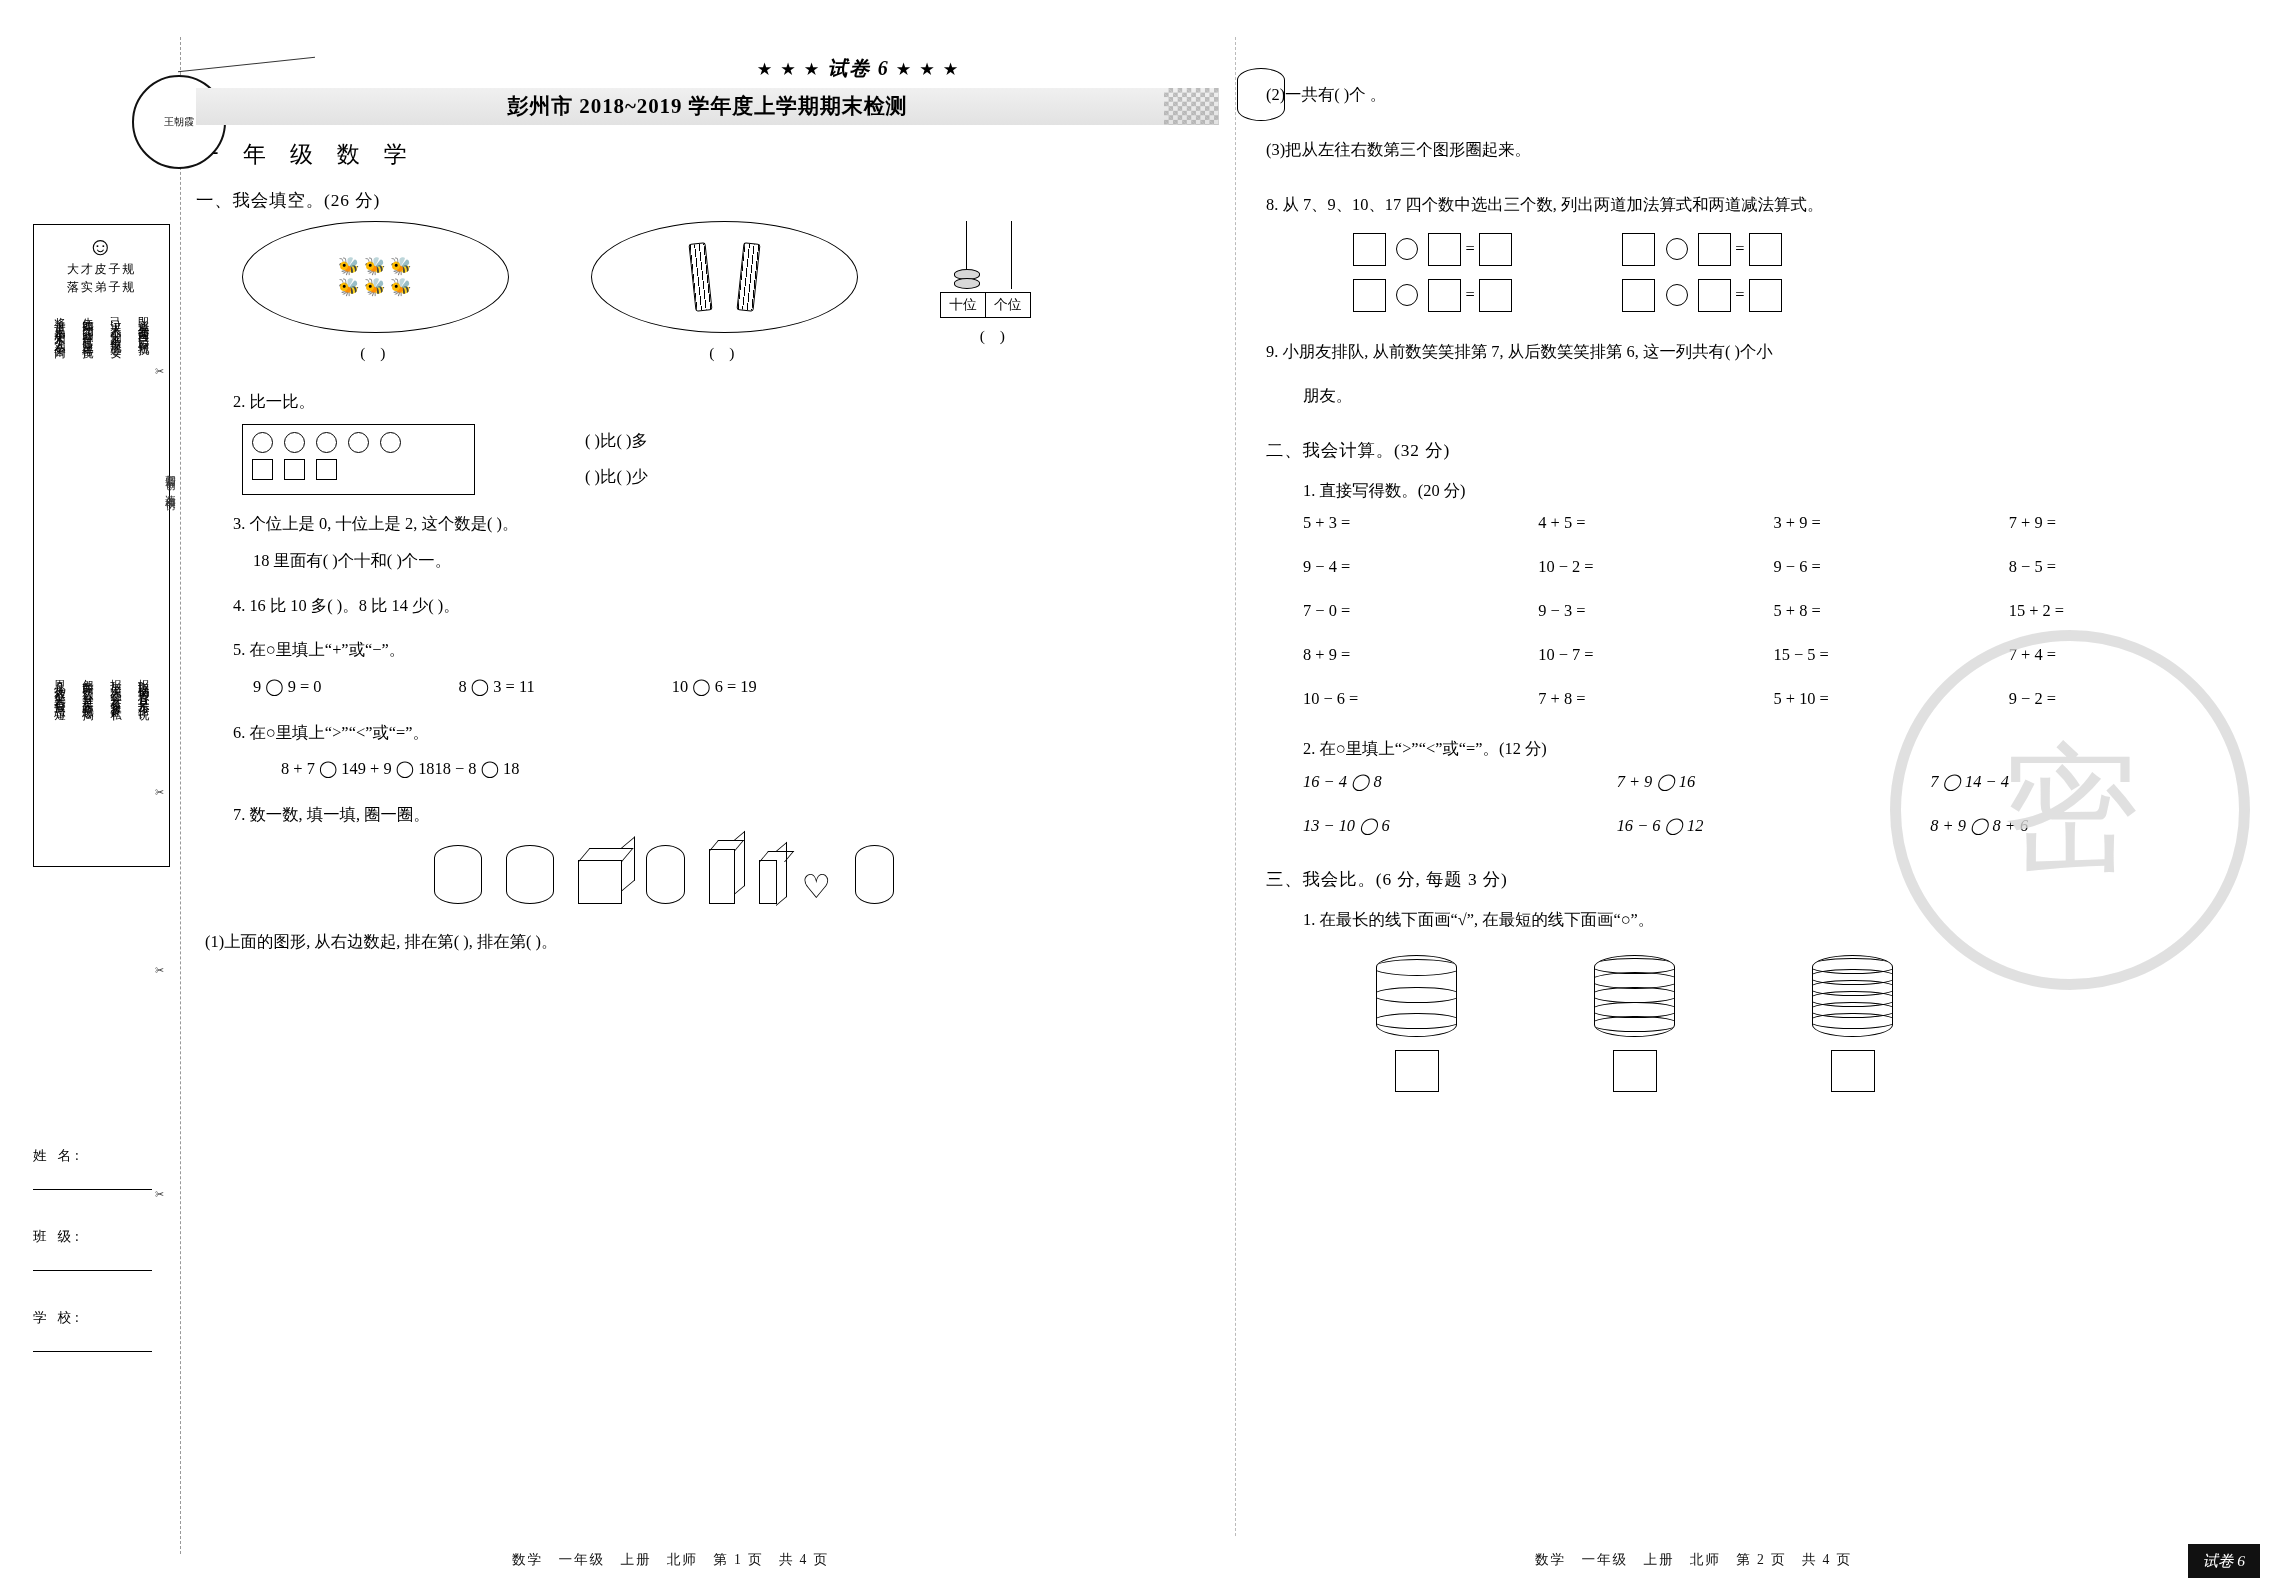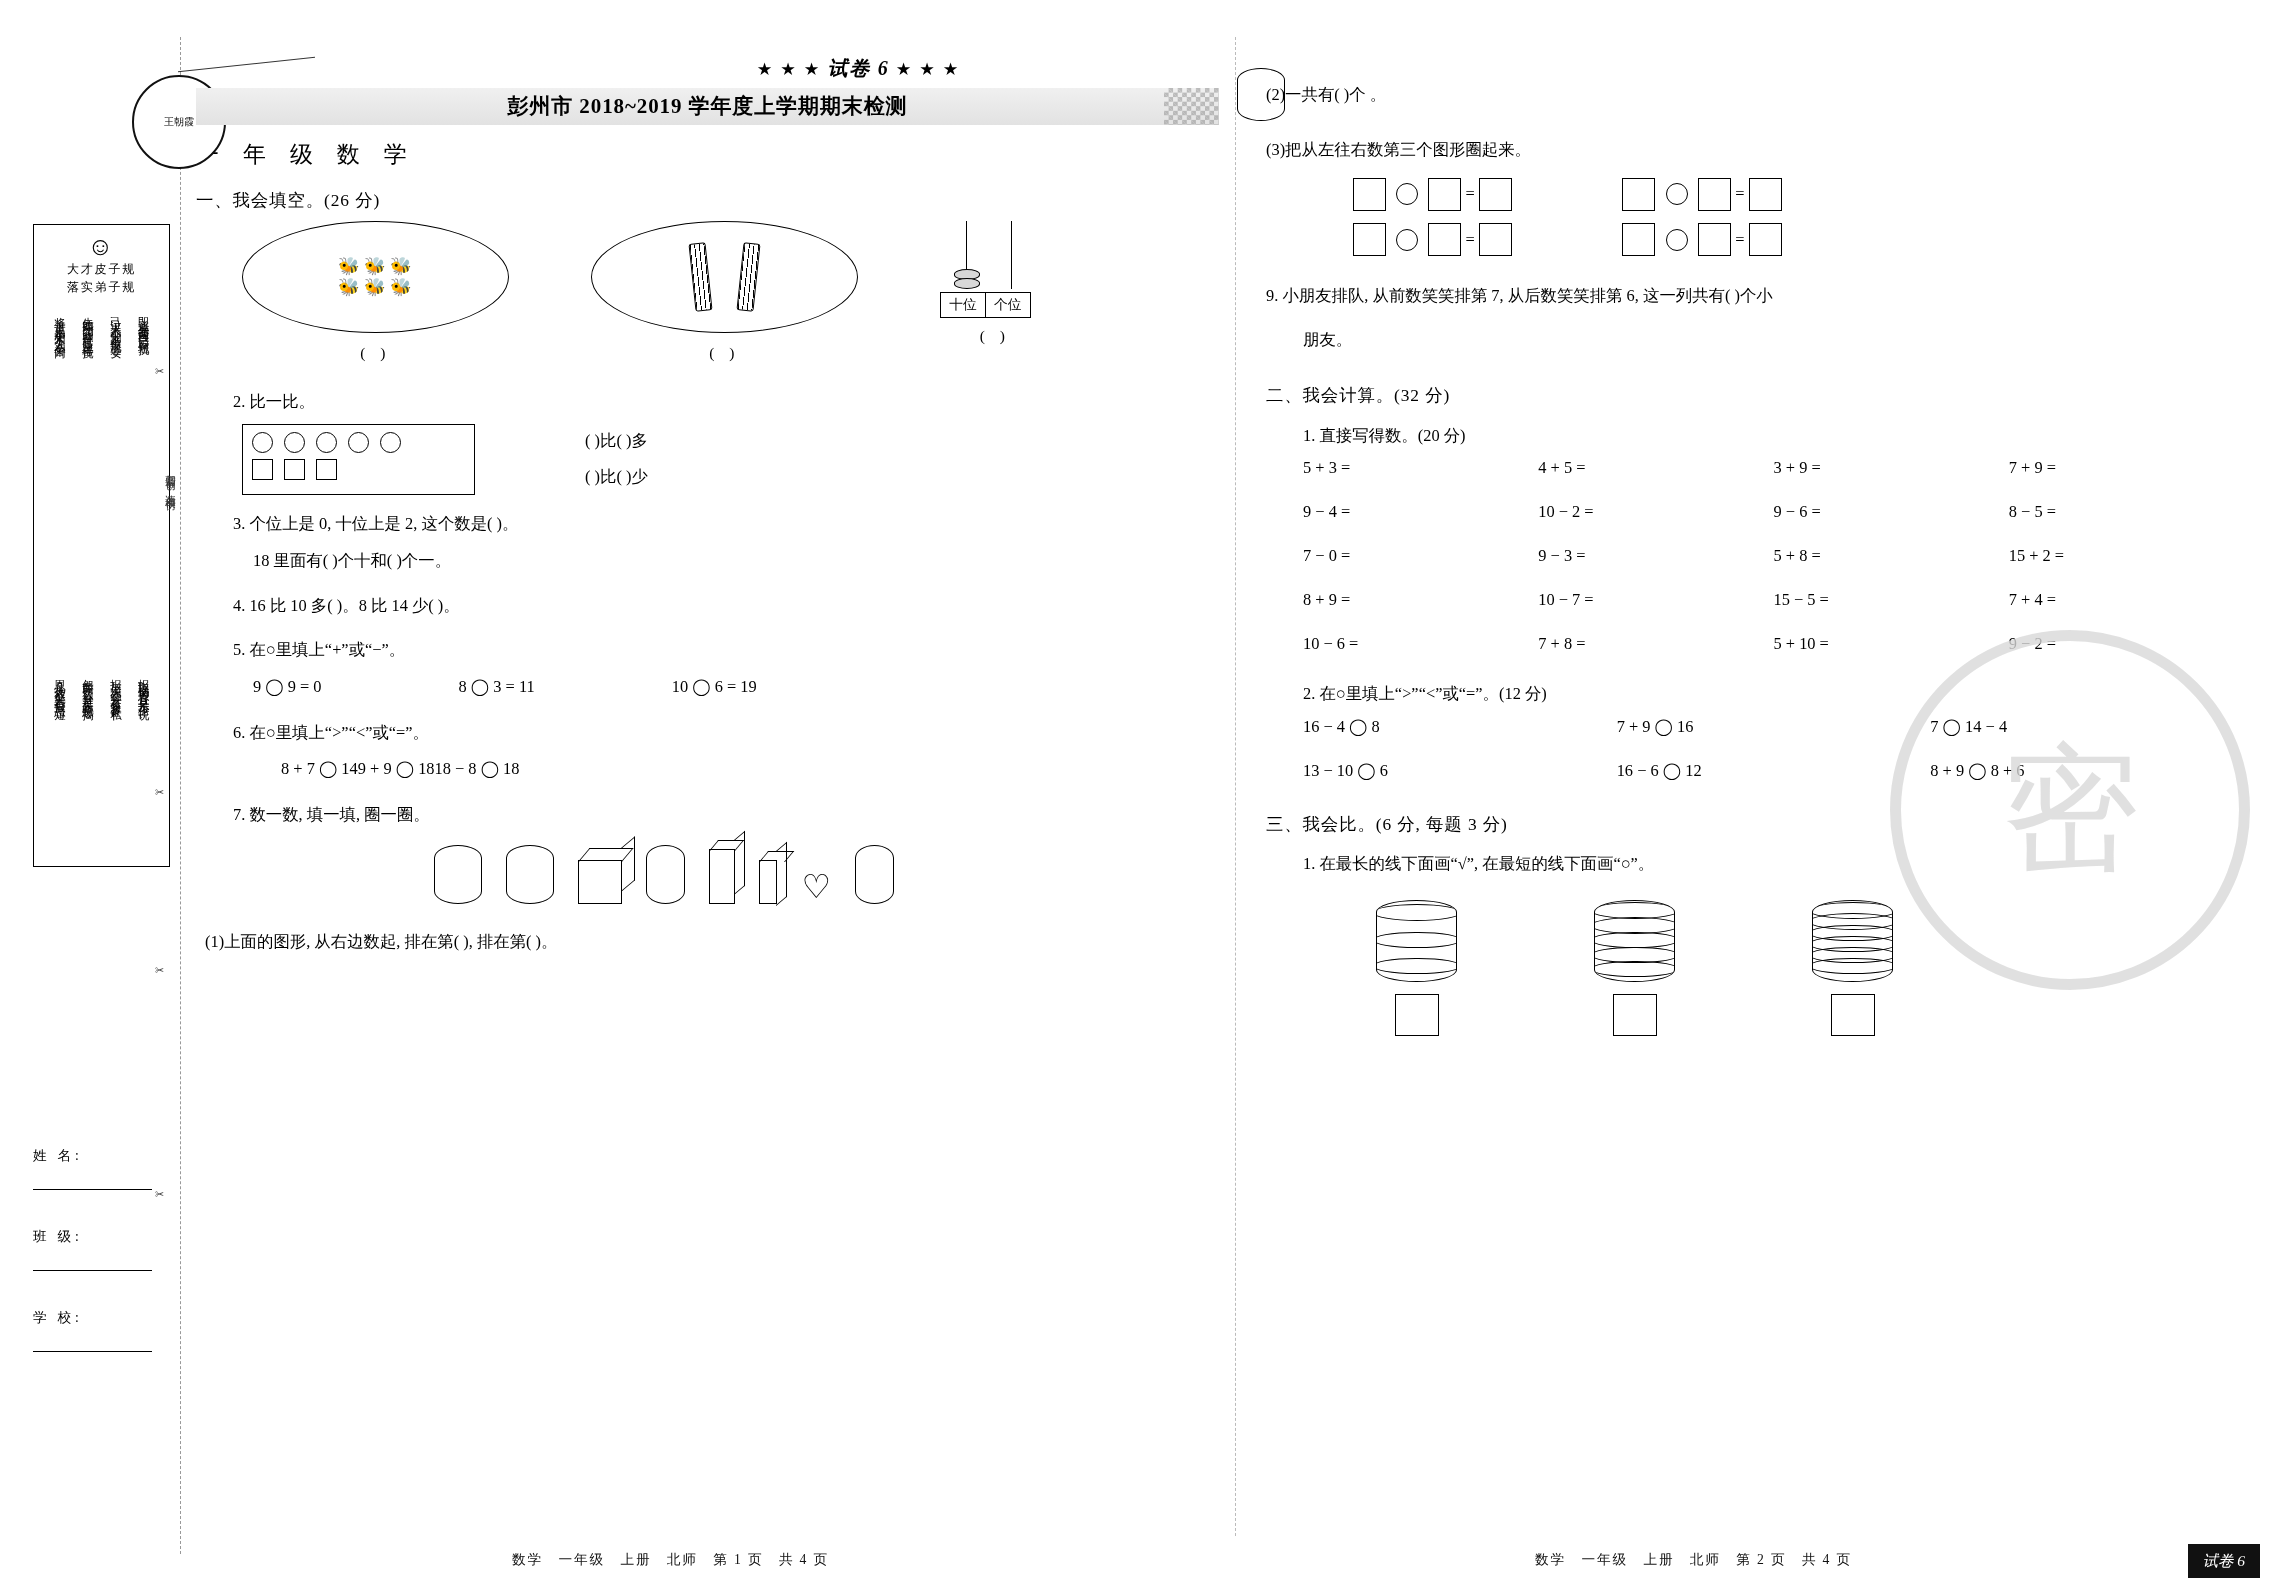--- a/index.html
+++ b/index.html
@@ -67,21 +67,21 @@
   .shapes{display:flex;align-items:flex-end;gap:24px;margin:14.6px 0 0 238px;}
   .cyl{width:46px;height:57px;border:1.2px solid #000;border-radius:50%/12.8px;}
   .cube{width:42px;height:42px;border:1.2px solid #000;position:relative;}
   .cube:before{content:"";position:absolute;left:-0.9px;top:-12.8px;width:42px;height:12.8px;border:1.2px solid #000;border-bottom:none;transform:skewX(-40deg);transform-origin:bottom left;}
   .cube:after{content:"";position:absolute;right:-13.7px;top:-12.8px;width:12.8px;height:42px;border:1.2px solid #000;border-left:none;transform:skewY(-40deg);transform-origin:top left;}
   .cuboid{width:24px;height:53px;border:1.2px solid #000;position:relative;}
   .cuboid:before{content:"";position:absolute;left:-0.9px;top:-10px;width:24px;height:10px;border:1.2px solid #000;border-bottom:none;transform:skewX(-40deg);transform-origin:bottom left;}
   .cuboid:after{content:"";position:absolute;right:-11px;top:-10px;width:10px;height:53px;border:1.2px solid #000;border-left:none;transform:skewY(-40deg);transform-origin:top left;}
   .heart{font-size:33px;line-height:1;}
   .calc-grid{display:grid;grid-template-columns:repeat(4,1fr);row-gap:24px;font-size:16.4px;margin-left:37px;margin-top:7.3px;}
-  .cmp-grid{display:grid;grid-template-columns:repeat(3,1fr);row-gap:24px;font-size:16.4px;margin-left:37px;margin-top:7.3px;}
+  .cmp-grid{display:grid;grid-template-columns:repeat(3,1fr);row-gap:24px;font-size:16.4px;margin-left:37px;margin-top:7.3px;font-style:italic;}
   .eqrow{display:flex;gap:101px;margin:12.8px 0 0 82px;}
   .eq{display:flex;align-items:center;font-size:16.4px;}
   .coil{width:79px;height:80px;border:1.2px solid #000;border-radius:50%/12px;position:relative;overflow:hidden;}
   .coil i{position:absolute;left:-3.7px;width:86px;height:14.6px;border:1.1px solid #000;border-radius:50%;}
   .undersq{width:42px;height:40px;border:1.2px solid #000;margin:12.8px auto 0;}
   .cyl-row{display:flex;gap:137px;margin:20px 0 0 110px;}
   .footer{position:absolute;bottom:22px;font-size:13.7px;letter-spacing:1.8px;color:#111;}
   .footL{left:512px;}
   .footR{left:1535px;}
   .badge{position:absolute;right:27.4px;bottom:12.8px;background:#111;color:#fff;padding:6.4px 14.6px;font-size:15.5px;font-style:italic;}
@@ -253,20 +253,21 @@
   </div>
 
   <div class="colR">
 
     <div class="q" style="display:flex;align-items:center;gap:5.5px;">
       <span>(2)一共有(        )个          。</span>
       <span class="smallcyl" style="margin:0 0 0 -155px;"></span>
     </div>
     <div class="q">(3)把从左往右数第三个图形圈起来。</div>
 
+    <div class="q" style="margin-top:24px">8. 从 7、9、10、17 四个数中选出三个数, 列出两道加法算式和两道减法算式。</div>
 
     <div class="eqrow">
       <div class="eq">
         <span class="opsq"></span><span class="opcirc"></span><span class="opsq"></span>=<span class="opsq"></span>
       </div>
       <div class="eq">
         <span class="opsq"></span><span class="opcirc"></span><span class="opsq"></span>=<span class="opsq"></span>
       </div>
     </div>
     <div class="eqrow">

